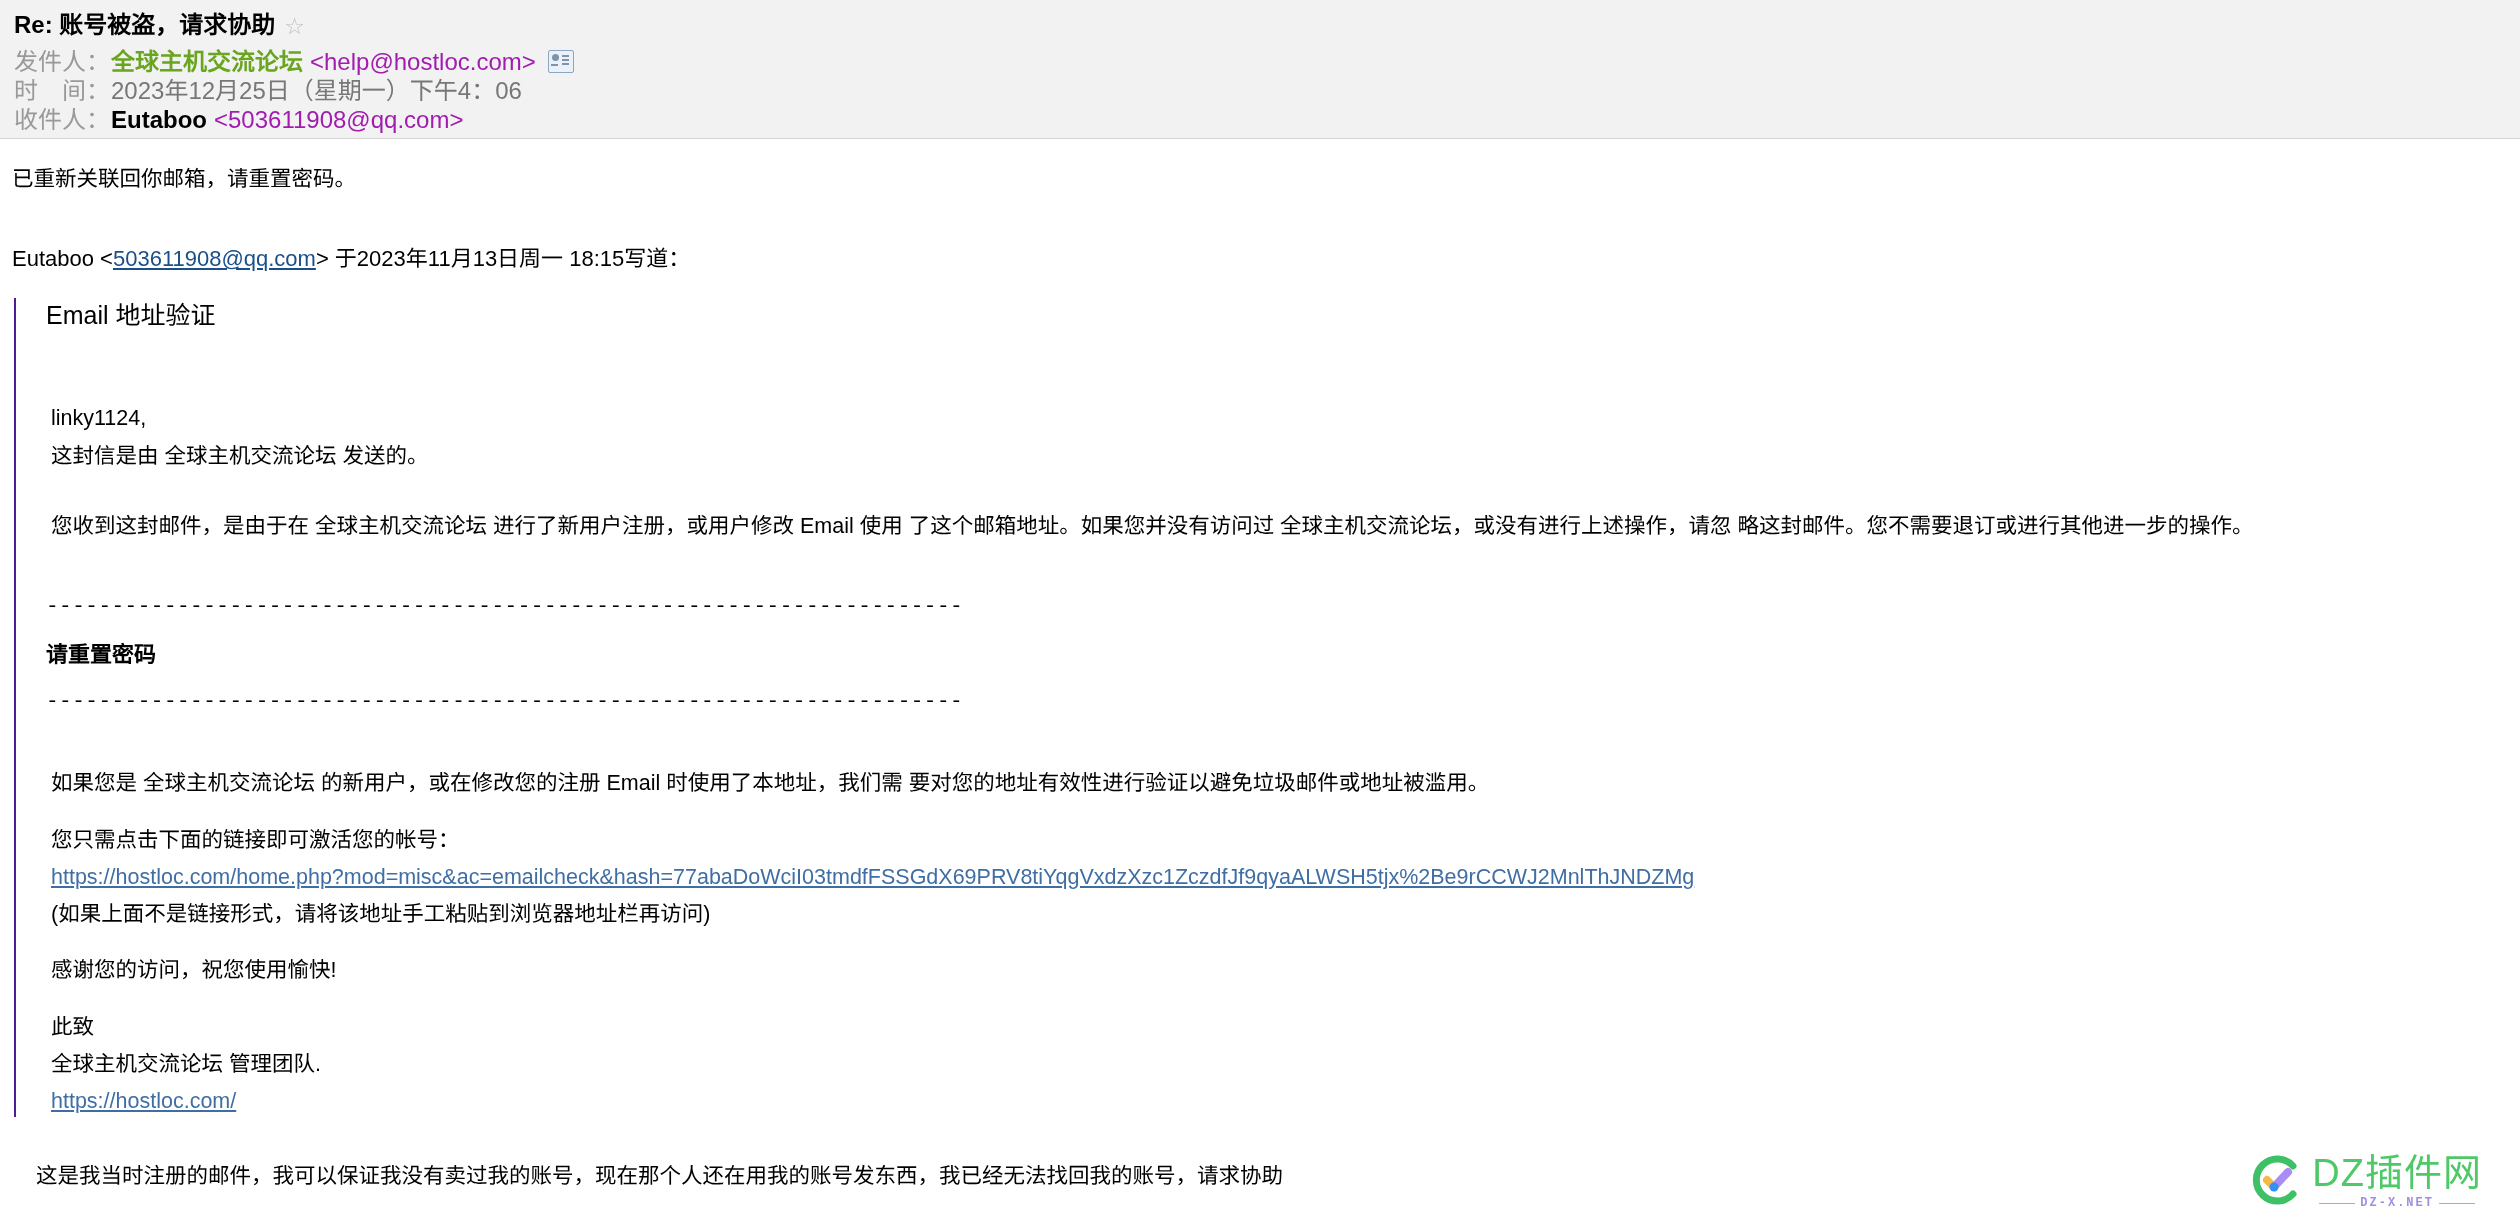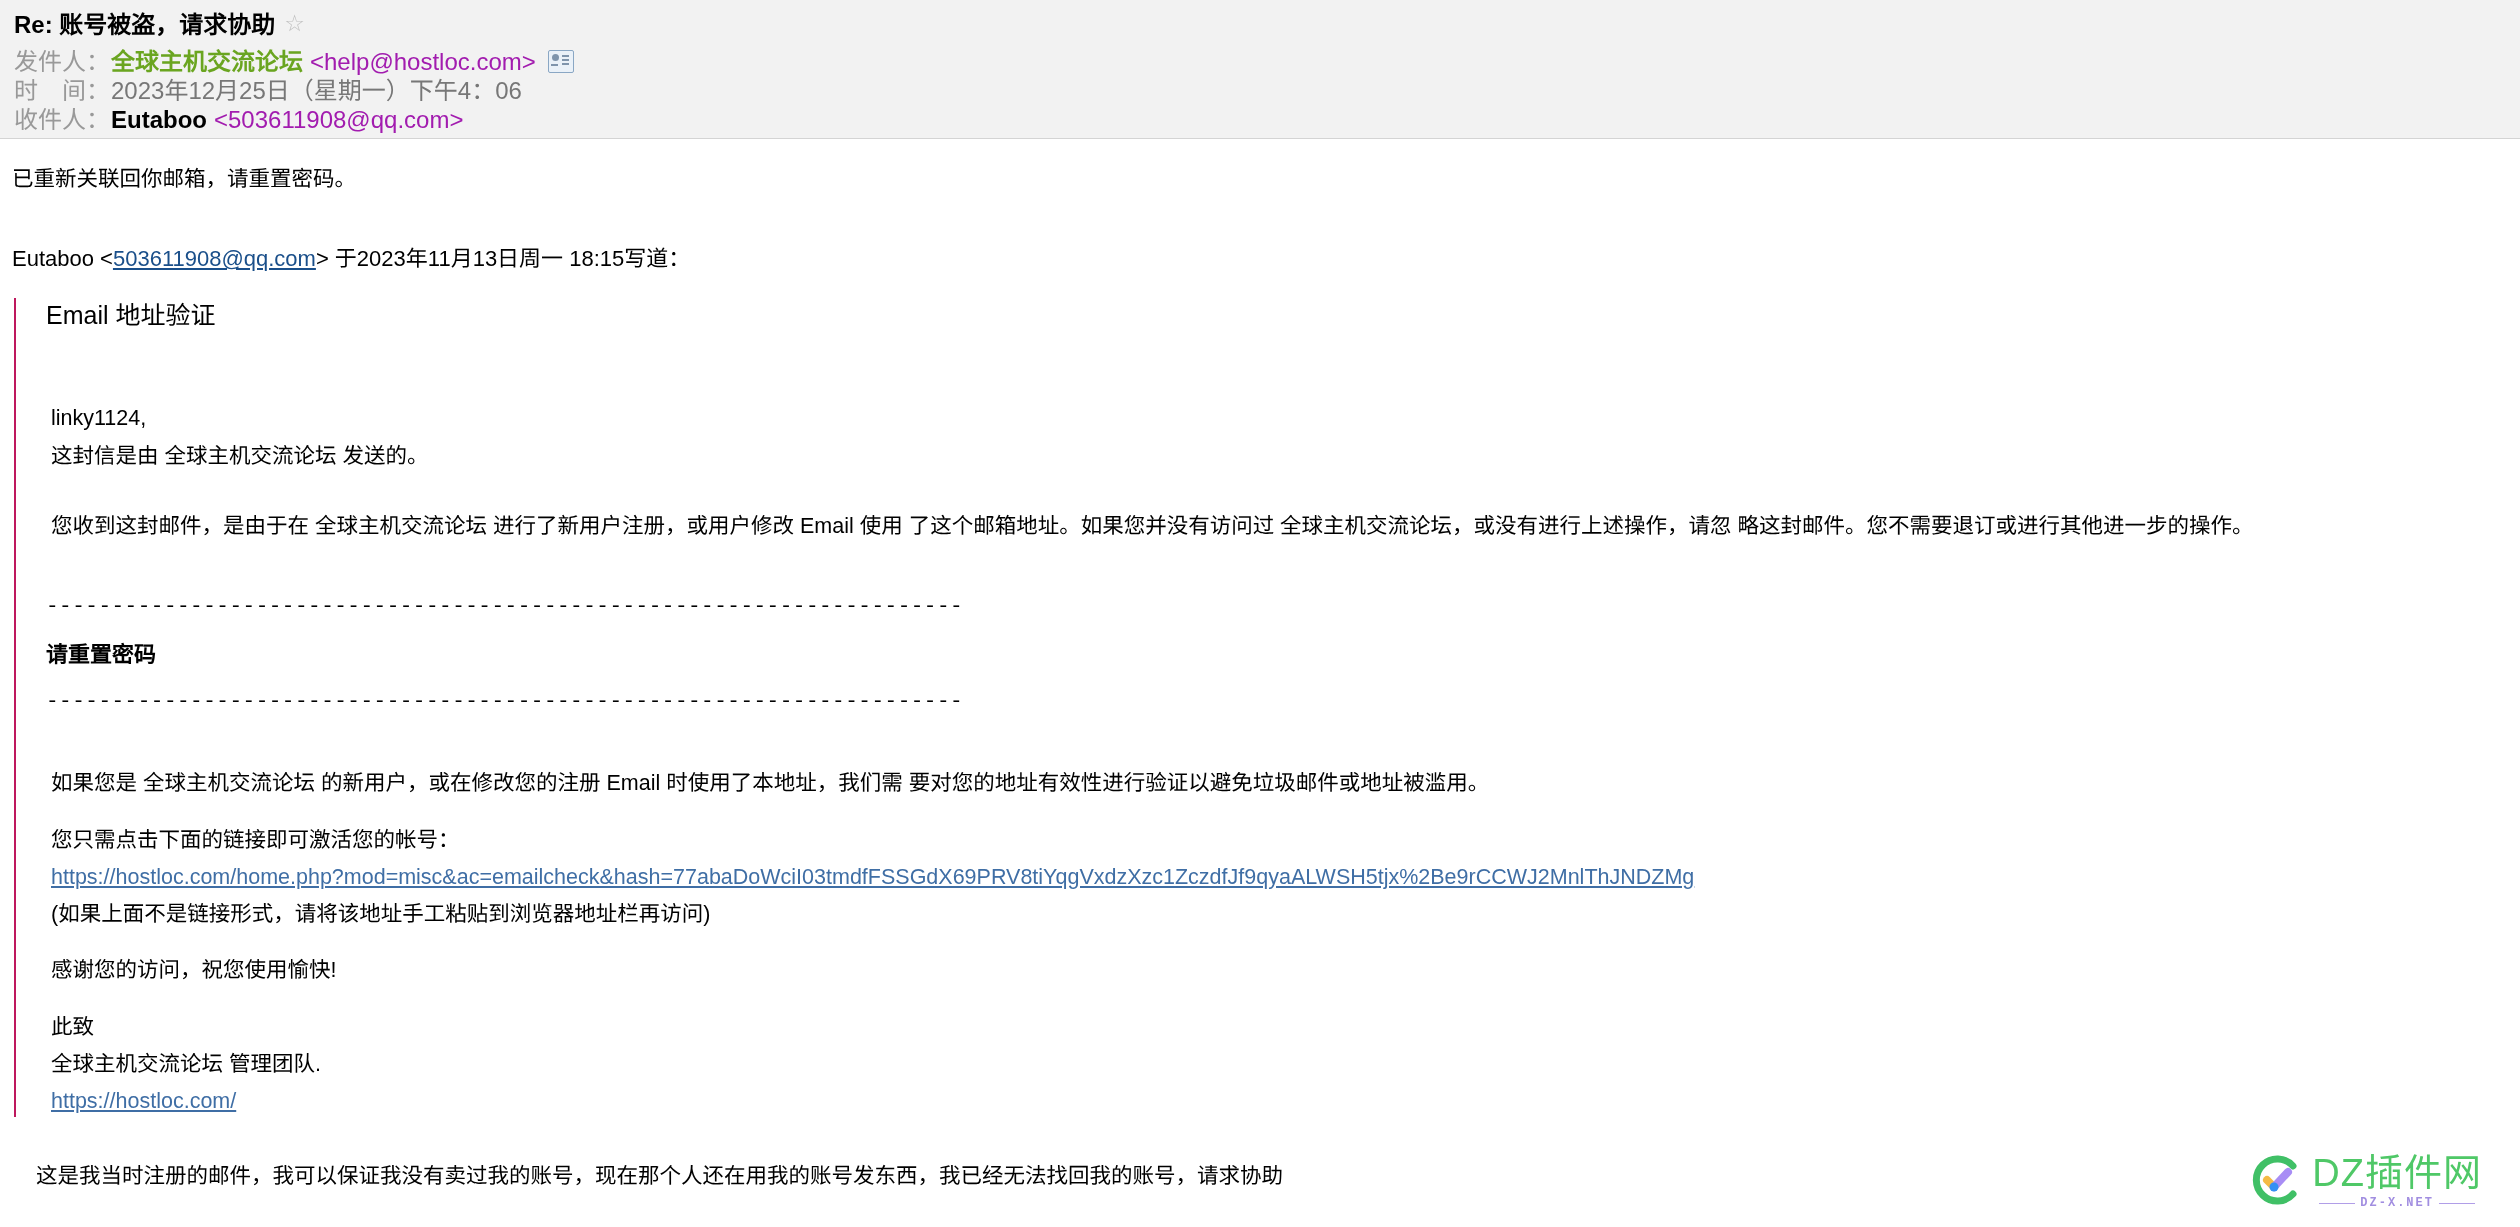--- a/index.html
+++ b/index.html
@@ -20,21 +20,21 @@
   
   .mail-header {
     background: #f2f2f2;
     border-bottom: 1px solid #d4d4d4;
     padding: 12px 0 10px 14px;
     box-sizing: border-box;
     height: 139px;
   }
   .subject-row {
     display: flex;
-    align-items: flex-start;
+    align-items: flex-end;
     gap: 9px;
     margin-bottom: 9px;
   }
   .subject-title {
     font-size: 24px;
     font-weight: bold;
     color: #000;
     letter-spacing: 0px;
     line-height: 1.1;
   }
@@ -122,21 +122,21 @@
     font-size: 22px;
     margin: 0 0 0 0;
     color: #000;
   }
   .quote-attr a {
     color: #1a4f8a;
     text-decoration: underline;
   }
 
   .quote-block {
-    border-left: 2px solid #be185d;
+    border-left: 2px solid #4c1d95;
     margin: 6px 0 0 2px;
     padding: 0 0 0 30px;
   }
   .q-line {
     margin: 5px;
     color: #000;
     font-size: 21.5px;
     line-height: 1.5;
   }
   .q-head {

